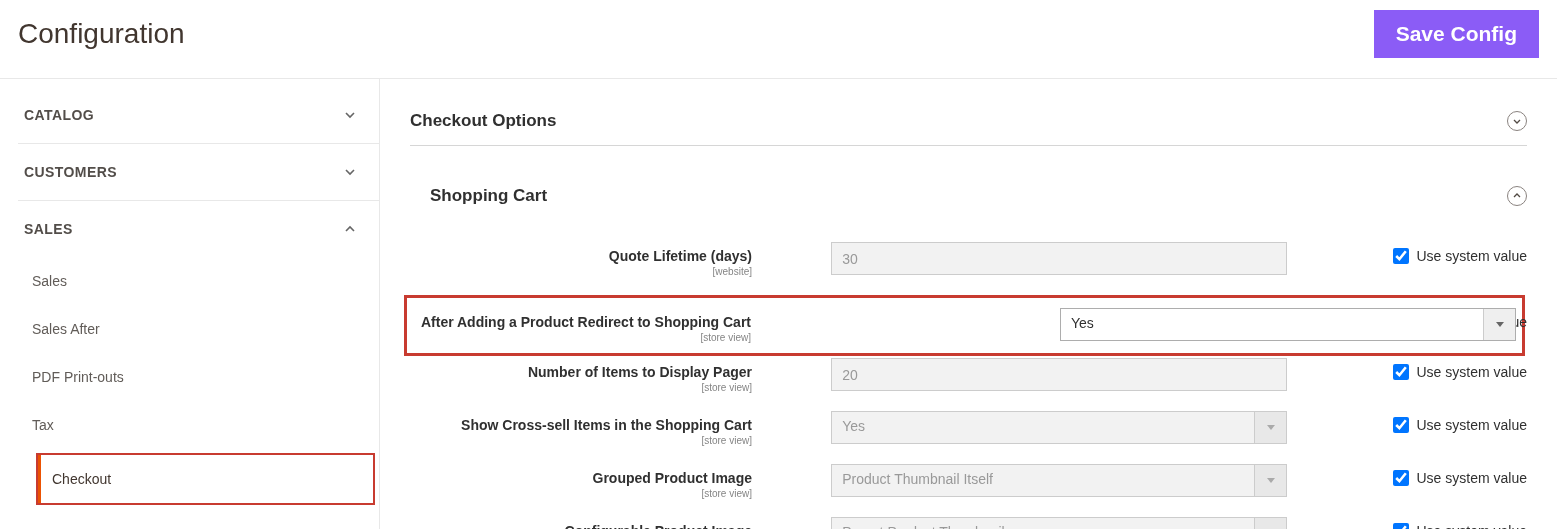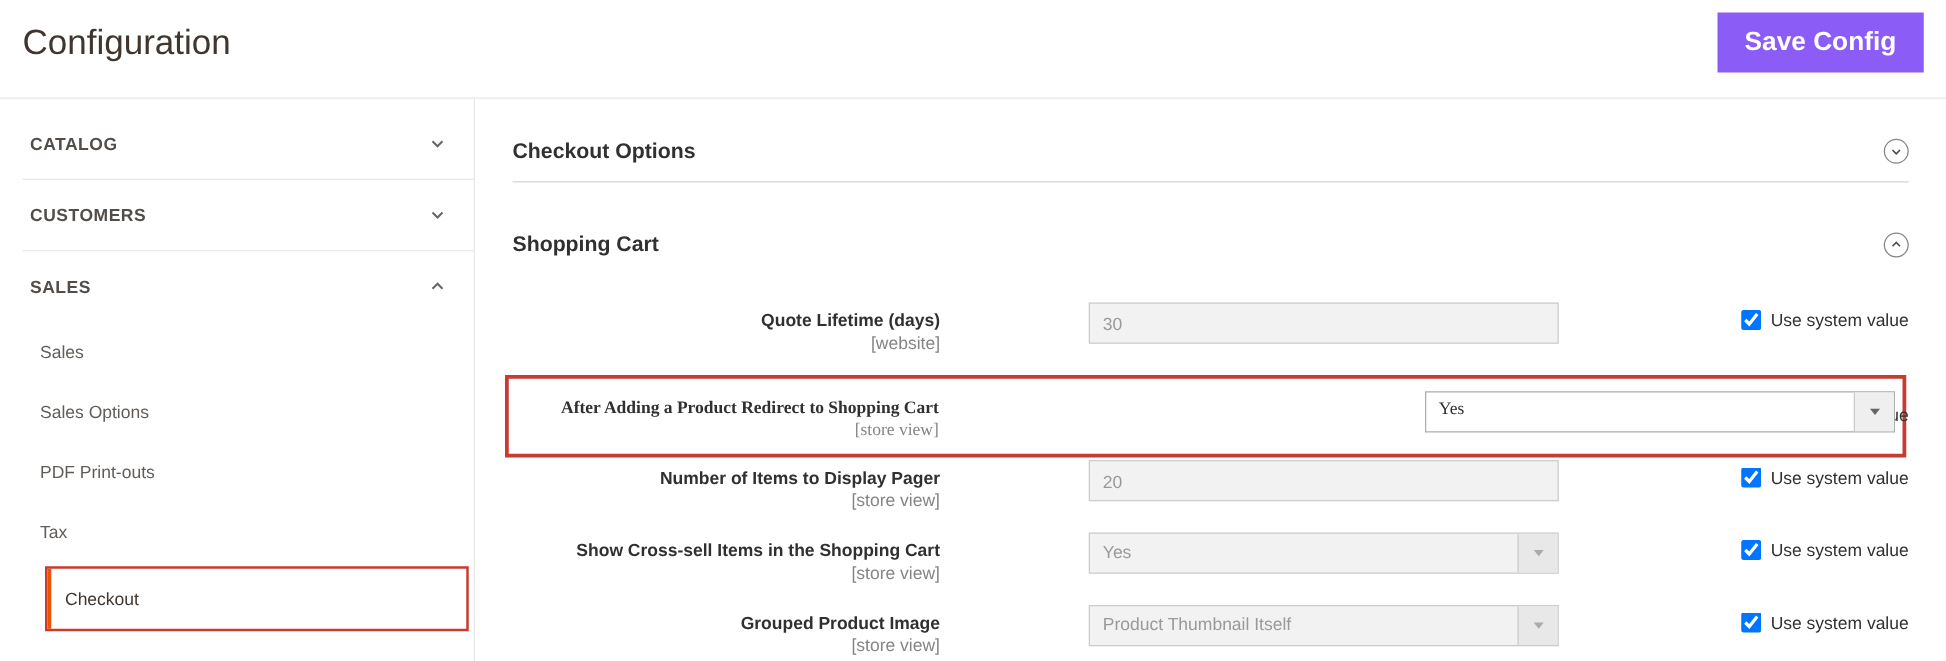--- a/index.html
+++ b/index.html
@@ -17,22 +17,22 @@
   .sidebar-item.active { border-left: 3px solid #eb5202; padding-left: 11px; color: #41362f; font-weight: 400; }
   .active-box { border: 2px solid #c83b30; margin-left: 18px; margin-right: 4px; margin-top: 4px; }
   .main { flex: 1; padding: 18px 30px 0 30px; }
   .group-header { display: flex; justify-content: space-between; align-items: center; padding: 14px 0 14px 0; border-bottom: 1px solid #d6d6d6; cursor: pointer; }
   .group-title { font-size: 17px; font-weight: 600; color: #303030; }
   .group-toggle { width: 20px; height: 20px; border: 1px solid #8a837f; border-radius: 50%; display: flex; align-items: center; justify-content: center; color: #514943; }
   .group-body { padding-top: 22px; }
   .field-row { display: flex; align-items: flex-start; margin-bottom: 18px; justify-content: space-between; }
   .field-label-wrap { width: 360px; text-align: right; padding-right: 18px; padding-top: 6px; }
   .field-label { font-size: 14px; color: #303030; font-weight: 600; }
-  .field-scope { font-size: 14px; color: #858585; display: block; margin-top: 2px; }
-  .field-control { width: 376px; border-radius: 14px; }
+  .field-scope { font-size: 10px; color: #858585; display: block; margin-top: 2px; }
+  .field-control { width: 456px; border-radius: 14px; }
   .field-use { padding-left: 44px; display: flex; align-items: center; gap: 8px; padding-top: 6px; }
   .field-use input[type=checkbox] { width: 16px; height: 16px; cursor: pointer; }
   .field-use label { font-size: 14px; color: #303030; cursor: pointer; }
   .text-input { width: 100%; height: 33px; border: 1px solid #adadad; padding: 0 10px; font-size: 14px; color: #303030; }
   .text-input:disabled { background: #f2f2f2; color: #999; border-color: #ccc; }
   .select-wrap { position: relative; width: 100%; height: 33px; border: 1px solid #adadad; background: #fff; display: flex; }
   .select-wrap.disabled { background: #f2f2f2; border-color: #ccc; }
   .select-wrap.disabled .select-value { color: #999; }
   .select-value { flex: 1; padding: 6px 10px; font-size: 14px; color: #303030; }
   .select-caret { width: 32px; border-left: 1px solid #ccc; background: #efefef; display: flex; align-items: center; justify-content: center; }
@@ -84,21 +84,21 @@
         <div class="sidebar-header">
           <span>SALES</span>
           <span class="chev">
             <svg width="14" height="14" viewBox="0 0 14 14">
                 <path d="M3 9 L7 5 L11 9" stroke="#666" stroke-width="1.6" fill="none"></path>
               </svg>
           </span>
         </div>
         <div class="sidebar-items">
           <div class="sidebar-item">Sales</div>
-          <div class="sidebar-item">Sales Options</div>
+          <div class="sidebar-item">Sales After</div>
           <div class="sidebar-item">PDF Print-outs</div>
           <div class="sidebar-item">Tax</div>
           <div class="active-box">
             <div class="sidebar-item active">Checkout</div>
           </div>
         </div>
       </div>
 
     </div>
 
@@ -108,21 +108,21 @@
         <span class="group-title">Checkout Options</span>
         <span class="group-toggle">
           <svg width="10" height="10" viewBox="0 0 10 10">
               <path d="M2 4 L5 7 L8 4" stroke="#514943" stroke-width="1.3" fill="none"></path>
             </svg>
         </span>
       </div>
 
       <div class="spacer-group"></div>
 
-      <div class="group-header" style="border-bottom:none;">
+      <div class="group-header" style="border-bottom:none;margin-left:20px;">
         <span class="group-title">Shopping Cart</span>
         <span class="group-toggle">
           <svg width="10" height="10" viewBox="0 0 10 10">
               <path d="M2 6 L5 3 L8 6" stroke="#514943" stroke-width="1.3" fill="none"></path>
             </svg>
         </span>
       </div>
 
       <div class="group-body">
 
@@ -134,21 +134,21 @@
           <div class="field-control">
             <input class="text-input" type="text" disabled="" value="30" style="">
           </div>
           <div class="field-use">
             <input type="checkbox" checked="" style="">
             <label>Use system value</label>
           </div>
         </div>
 
         <div class="highlight-row">
-          <div class="field-row" style="margin-bottom:0;font-family:Liberation Serif, serif;">
+          <div class="field-row" style="margin-bottom:0;">
             <div class="field-label-wrap">
               <span class="field-label">After Adding a Product Redirect to Shopping Cart</span>
               <span class="field-scope">[store view]</span>
             </div>
             <div class="field-control">
               <div class="select-wrap">
                 <div class="select-value">Yes</div>
                 <div class="select-caret">
                     <div class="caret-down"></div>
                   </div>

